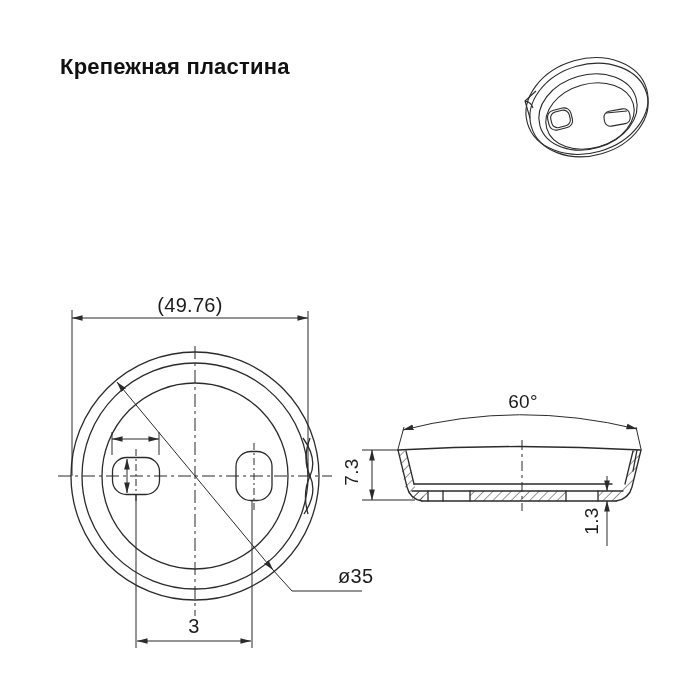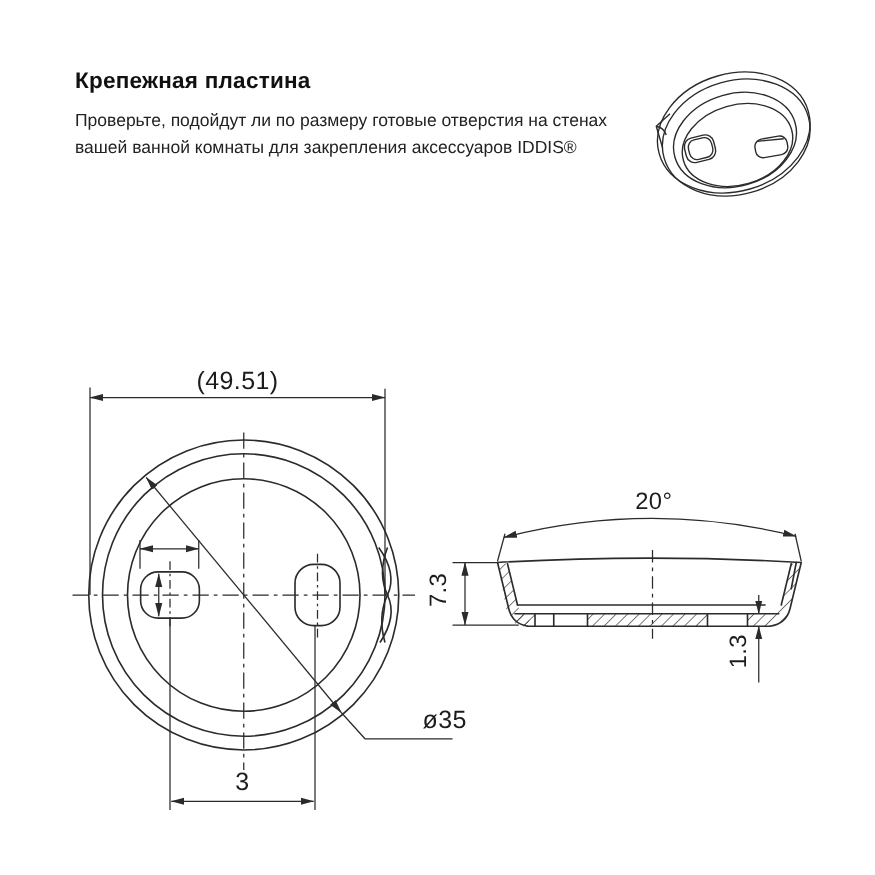--- a/index.html
+++ b/index.html
@@ -7,21 +7,21 @@
     width:700px;height:700px;
     background:#ffffff;
     font-family:"Liberation Sans","DejaVu Sans",sans-serif;
     position:relative;
     overflow:hidden;
     color:#1c1c1c;
   }
   .page{position:absolute;inset:0;}
   .page-title{
     position:absolute;left:60px;top:54px;margin:0;
-    font-size:18px;font-weight:700;letter-spacing:.2px;color:#111;
+    font-size:22px;font-weight:700;letter-spacing:.2px;color:#111;
   }
   .page-desc{
     position:absolute;left:60px;top:86px;margin:0;width:438px;
     font-size:14px;line-height:21px;color:#222;
   }
   svg{position:absolute;left:0;top:0;}
   .dim{
     position:absolute;
     font-size:20px;color:#1c1c1c;letter-spacing:.3px;
     white-space:nowrap;
@@ -29,21 +29,20 @@
   .dim.center{transform:translateX(-50%);}
   .dim.rot{transform:translate(-50%,-50%) rotate(-90deg);transform-origin:center;font-size:19px;}
   .dim.small{font-size:19px;}
 </style>
 </head>
 <body>
 
 <div class="page">
 
   <h1 class="page-title">Крепежная пластина</h1>
-  <p class="page-desc">Проверьте, подойдут ли по размеру готовые отверстия на стенах вашей ванной комнаты для закрепления аксессуаров IDDIS®</p>
 
   <svg width="700" height="700" viewBox="0 0 700 700">
     <defs>
       <marker id="arr" viewBox="0 0 12 8" refX="11.5" refY="4" markerWidth="11" markerHeight="7.5" orient="auto-start-reverse" markerUnits="userSpaceOnUse">
         <path d="M0,0.9 L12,4 L0,7.1 Z" fill="#2b2b2b"></path>
       </marker>
       <pattern id="hatch" width="6.5" height="6.5" patternUnits="userSpaceOnUse" patternTransform="rotate(45)">
         <line x1="0" y1="0" x2="0" y2="6.5" stroke="#2b2b2b" stroke-width="1"></line>
       </pattern>
     </defs>
@@ -155,24 +154,24 @@
         <line x1="372" y1="450" x2="372" y2="500" marker-start="url(#arr)" marker-end="url(#arr)"></line>
       </g>
 
       <g stroke-width="1">
         <line x1="607" y1="476" x2="607" y2="491" marker-end="url(#arr)"></line>
         <line x1="607" y1="546" x2="607" y2="501" marker-end="url(#arr)"></line>
       </g>
     </g>
   </svg>
 
-  <span class="dim center" style="left:190px;top:294px;">(49.51)</span>
+  <span class="dim center" style="left:190px;top:294px;">(49.76)</span>
 
   <span class="dim" style="left:294px;top:565px;margin-left:44px;">ø35</span>
 
   <span class="dim center" style="left:194px;top:615px;">3</span>
 
-  <span class="dim small center" style="left:523px;top:391px;">20°</span>
+  <span class="dim small center" style="left:523px;top:391px;">60°</span>
 
   <span class="dim rot" style="left:352px;top:472px;">7.3</span>
 
   <span class="dim rot" style="left:592px;top:521px;">1.3</span>
 </div>
 
 </body></html>

